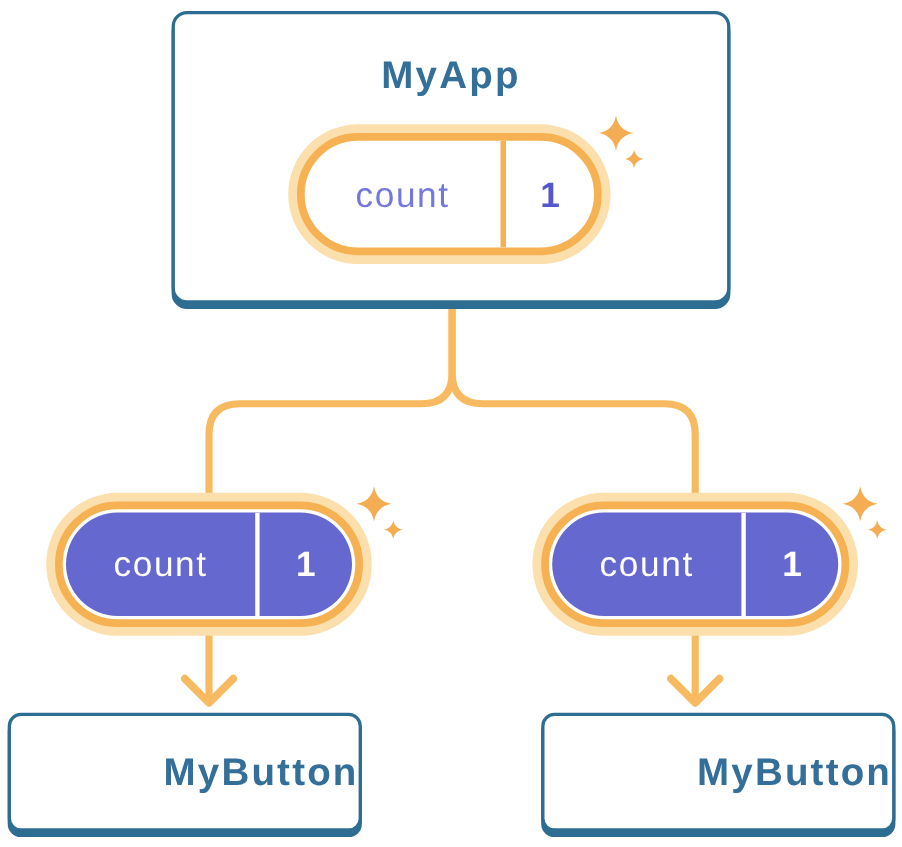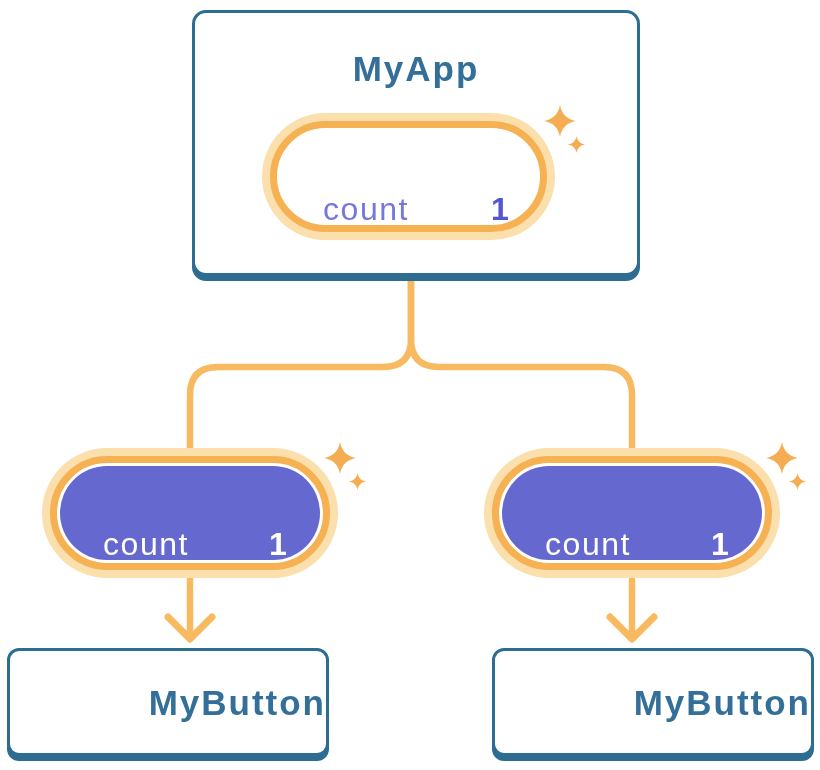--- a/index.html
+++ b/index.html
@@ -23,21 +23,21 @@
   
   .component-card {
     position: absolute;
     background: #ffffff;
     border: 3px solid #2E6D92;
     border-radius: 14px;
     box-shadow: 0 5px 0 0 #2E6D92;
     box-sizing: border-box;
     z-index: 2;
   }
-  .card-root   { left: 156px; top: 10px;  width: 448px; height: 266px; margin-left: 36px; }
+  .card-root   { left: 156px; top: 10px;  width: 508px; height: 266px; }
   .card-child  { width: 322px; height: 108px; border-radius: 12px;
                  display: flex; align-items: center; justify-content: flex-end; }
   .card-child-left  { left: 7px;   top: 648px; }
   .card-child-right { left: 492px; top: 648px; }
 
   .component-name {
     color: #336F98;
     font-size: 35px;
     font-weight: 600;
     letter-spacing: 2px;
@@ -63,21 +63,20 @@
   .pill-root  { left: 270px; top: 121px; width: 277px; height: 111px; }
   .pill-child { width: 280px; height: 114px; padding: 3px; }
   .pill-child-left  { left: 50px;  top: 456px; }
   .pill-child-right { left: 492px; top: 456px; }
 
   .pill-inner {
     display: flex;
     flex: 1;
     border-radius: 999px;
     overflow: hidden;
-    align-items: flex-end;
   }
   .pill-child .pill-inner { background: #6568CE; }
 
   .state-name, .state-value {
     display: flex;
     align-items: center;
     justify-content: center;
     line-height: 1;
   }
   .state-name  { flex: 1; }

